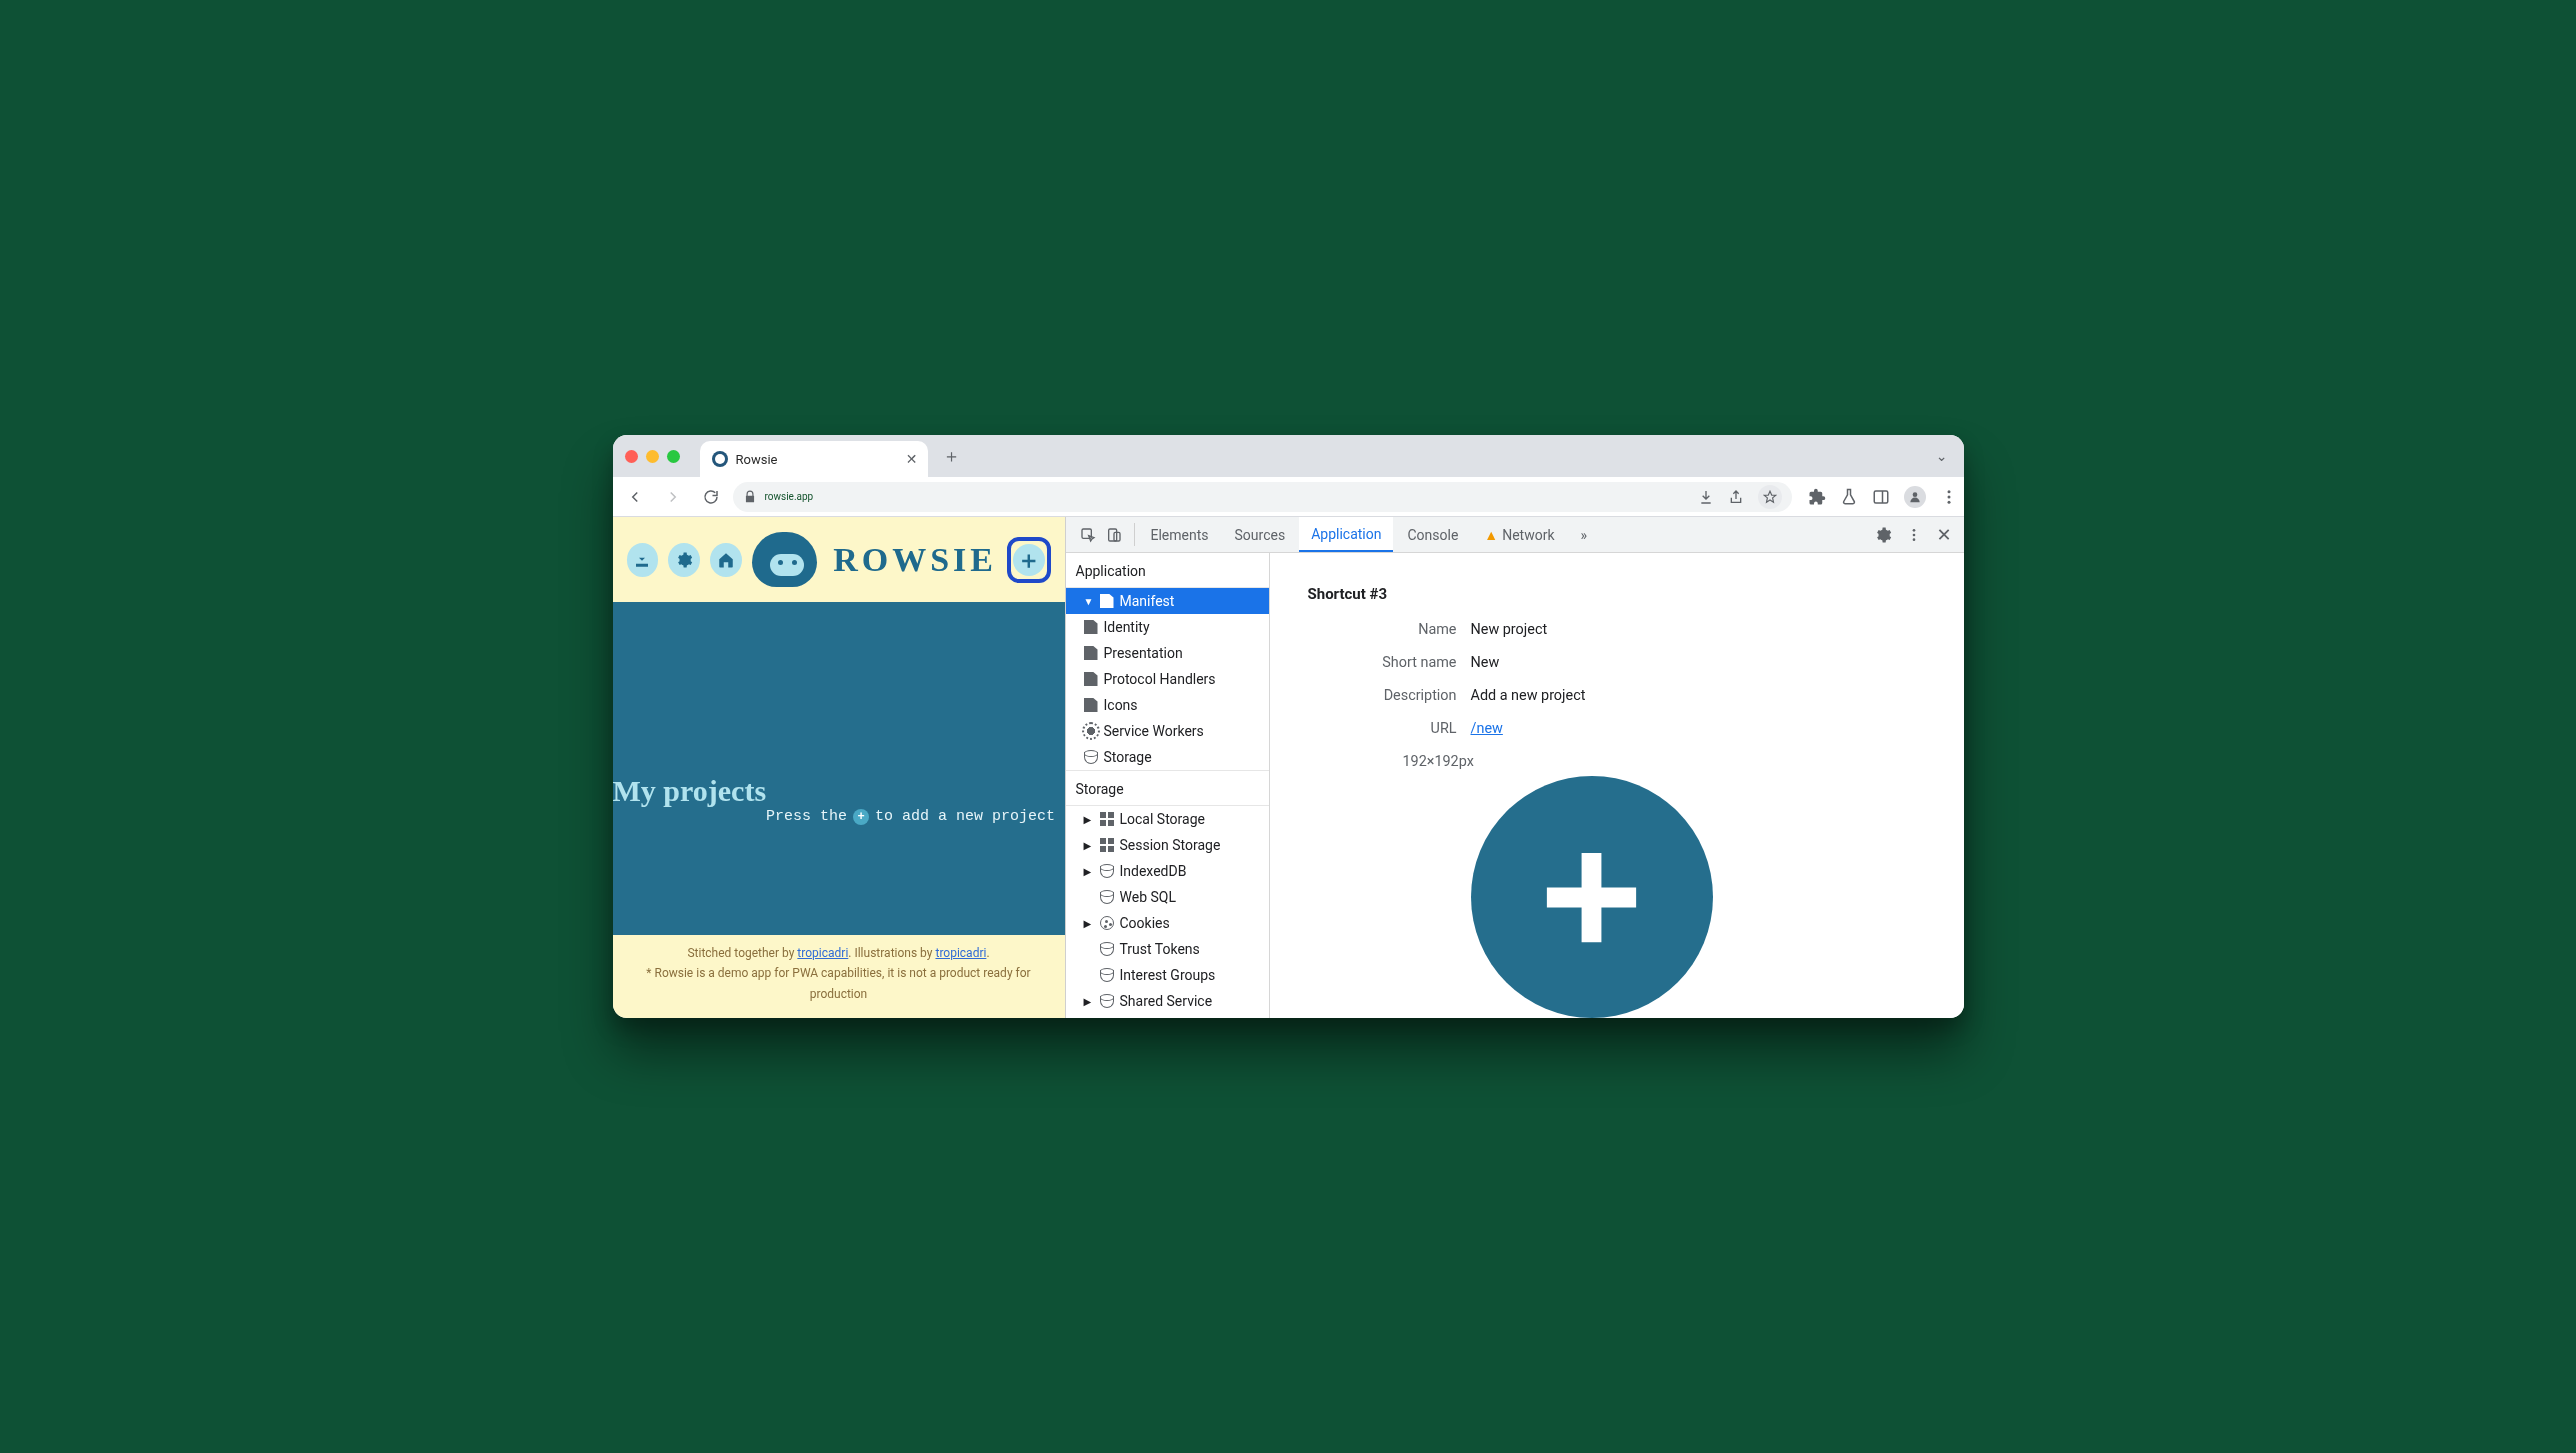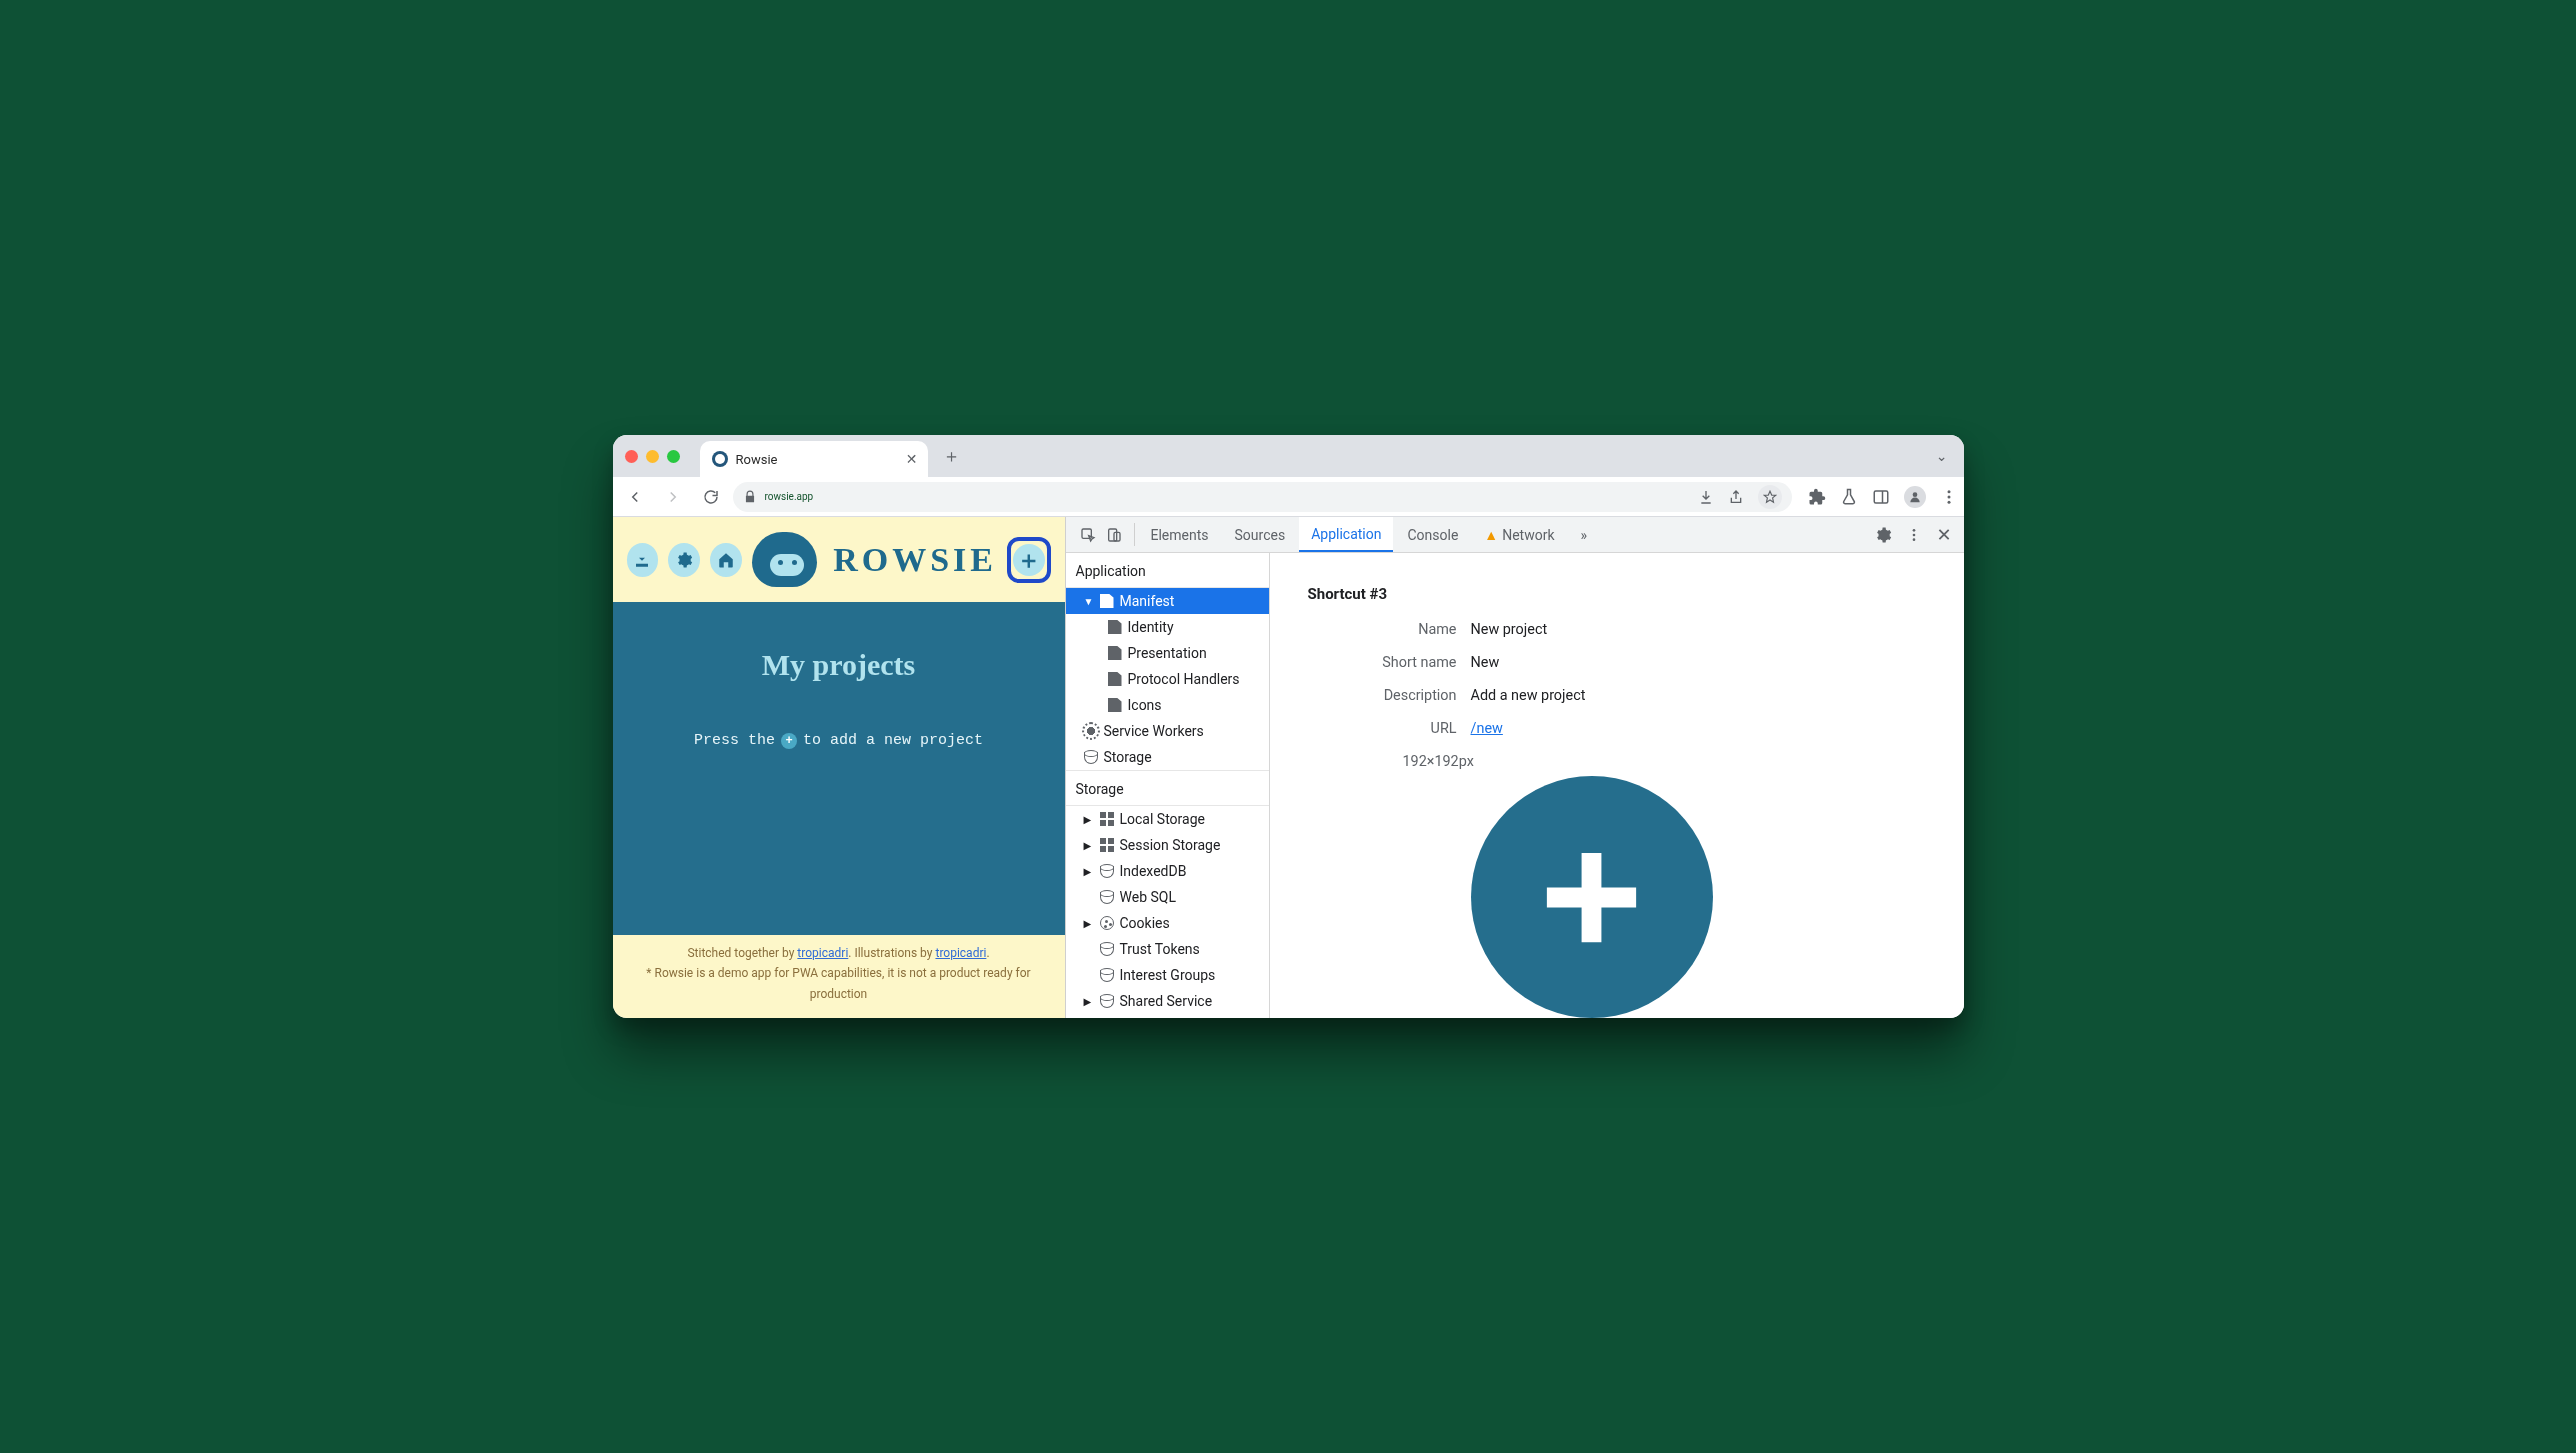--- a/index.html
+++ b/index.html
@@ -105,21 +105,21 @@
     width:46px;height:46px;border:4px solid #1f49c9;border-radius:12px;
     display:flex;align-items:center;justify-content:center;background:#fdf7c9;
   }
   .addbtn .circ{
     width:32px;height:32px;border-radius:50%;background:#b1e3ee;color:#1f6a8d;
     display:flex;align-items:center;justify-content:center;font-size:24px;font-weight:700;
   }
 
   .app-main{
     flex:1;background:#256e8d;color:#b1e3ee;
-    display:flex;flex-direction:column;align-items:center;padding-top:46px;
+    display:flex;flex-direction:row;align-items:center;padding-top:46px;
     font-family:"Comic Sans MS","Marker Felt",cursive;
   }
   .app-main h1{font-size:30px;font-weight:700;}
   .app-main p{
     margin-top:50px;font-size:15px;color:#e6f5f9;
     display:flex;align-items:flex-end;gap:6px;
     font-family:Liberation Mono, monospace;
   }
   .app-main p .mini{
     width:16px;height:16px;border-radius:50%;background:#4aa9c5;color:#fff;
@@ -156,21 +156,21 @@
     padding:10px 10px 8px;font-size:14px;color:#202124;
     border-bottom:1px solid #e6e6e6;border-top:1px solid #e6e6e6;
   }
   .dt-group-h:first-child{border-top:none;}
   .dt-item{
     display:flex;align-items:center;gap:6px;height:26px;padding-left:18px;white-space:nowrap;
   }
   .dt-item.sel{background:#1a73e8;color:#fff;}
   .dt-item.sel .file-ico::before{background:#fff;}
   .dt-item .caret{font-size:10px;width:10px;color:inherit;}
-  .dt-item.indent1{padding-left:42px;}
+  .dt-item.indent1{padding-left:18px;}
   .file-ico{width:14px;height:14px;position:relative;}
   .file-ico::before{content:"";position:absolute;inset:0;background:#5f6368;clip-path:polygon(0 0,70% 0,100% 25%,100% 100%,0 100%);} 
   .gear-ico,.db-ico,.cookie-ico,.grid-ico{width:14px;height:14px;display:inline-block;}
   .gear-ico{background:radial-gradient(circle,#5f6368 40%,transparent 41%);position:relative;}
   .gear-ico::after{content:"";position:absolute;inset:-2px;border:2px dotted #5f6368;border-radius:50%;}
   .db-ico{position:relative;}
   .db-ico::before{content:"";position:absolute;left:0;right:0;top:0;height:5px;border:1.5px solid #5f6368;border-radius:7px/3px;}
   .db-ico::after{content:"";position:absolute;left:0;right:0;top:2px;bottom:0;border:1.5px solid #5f6368;border-top:none;border-radius:0 0 7px 7px;}
   .grid-ico{background:linear-gradient(#5f6368,#5f6368) 0 0/6px 6px no-repeat,linear-gradient(#5f6368,#5f6368) 8px 0/6px 6px no-repeat,linear-gradient(#5f6368,#5f6368) 0 8px/6px 6px no-repeat,linear-gradient(#5f6368,#5f6368) 8px 8px/6px 6px no-repeat;}
   .cookie-ico{border:1.5px solid #5f6368;border-radius:50%;position:relative;}

